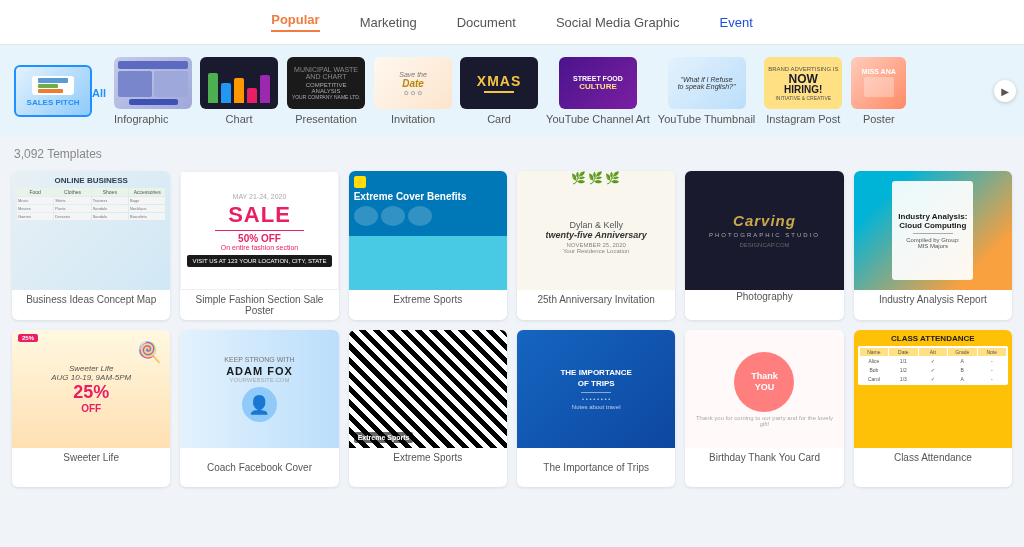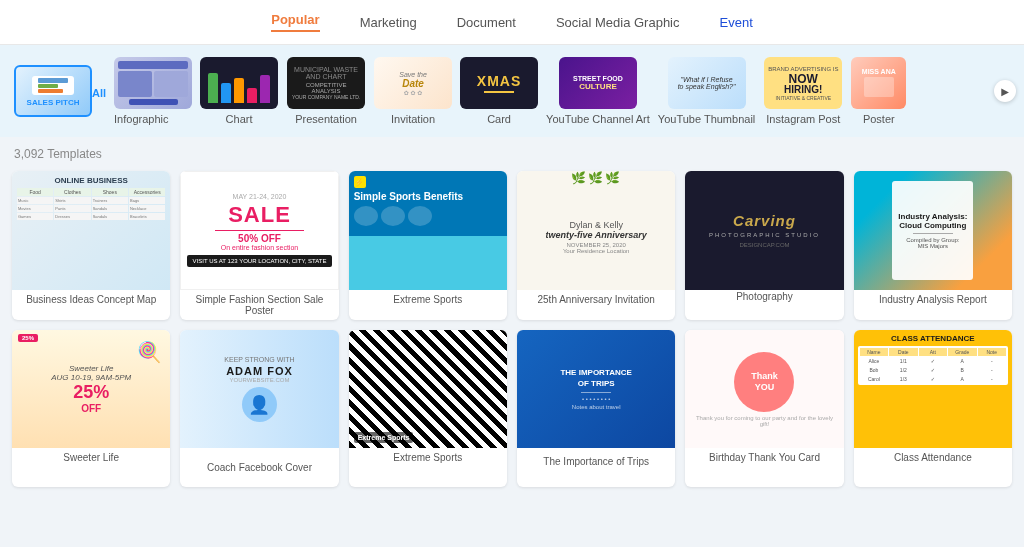--- a/index.html
+++ b/index.html
@@ -155,21 +155,21 @@
       </div>
     </div>
     <div style="font-size:10px; color:#555; padding:4px 6px; text-align:center;">Simple Fashion Section Sale Poster</div>
   </div>
 
   <div style="border-radius:6px; overflow:hidden; cursor:pointer; background:#fff; box-shadow:0 1px 3px rgba(0,0,0,0.1);">
     <div style="width:100%; aspect-ratio:4/3; background:linear-gradient(to bottom, #0077b6 55%, #48cae4 55%); display:flex; flex-direction:column; justify-content:flex-start; padding:5px;">
       <div style="display:flex; align-items:center; gap:3px; margin-bottom:3px;">
         <div style="width:12px; height:12px; background:#ffe000; border-radius:2px; display:flex; align-items:center; justify-content:center; font-size:8px; color:#1a1a1a;">⚡</div>
       </div>
-      <div style="font-size:10px; font-weight:900; color:white; line-height:1.2;">Simple Sports Benefits</div>
+      <div style="font-size:10px; font-weight:900; color:white; line-height:1.2;">Extreme Cover Benefits</div>
       <div style="margin-top:3px; display:flex; gap:3px;">
         <div style="width:24px; height:20px; background:rgba(255,255,255,0.2); border-radius:50%;"></div>
         <div style="width:24px; height:20px; background:rgba(255,255,255,0.2); border-radius:50%;"></div>
         <div style="width:24px; height:20px; background:rgba(255,255,255,0.2); border-radius:50%;"></div>
       </div>
     </div>
     <div style="font-size:10px; color:#555; padding:4px 6px; text-align:center;">Extreme Sports</div>
   </div>
 
   <div style="border-radius:6px; overflow:hidden; cursor:pointer; background:#fff; box-shadow:0 1px 3px rgba(0,0,0,0.1);">
@@ -246,21 +246,21 @@
     <div style="font-size:10px; color:#555; padding:4px 6px; text-align:center;">Extreme Sports</div>
   </div>
 
   <div style="border-radius:6px; overflow:hidden; cursor:pointer; background:#fff; box-shadow:0 1px 3px rgba(0,0,0,0.1);">
     <div style="width:100%; aspect-ratio:4/3; background:linear-gradient(135deg,#1565c0,#0d47a1); display:flex; flex-direction:column; align-items:center; justify-content:center; padding:5px;">
       <div style="font-size:8px; font-weight:bold; color:white; text-align:center; line-height:1.3;">THE IMPORTANCE<br>OF TRIPS</div>
       <div style="width:30px; height:1px; background:rgba(255,255,255,0.5); margin:3px 0;"></div>
       <div style="font-size:6px; color:rgba(255,255,255,0.7); text-align:center;">• • • • • • • •</div>
       <div style="font-size:6px; color:rgba(255,255,255,0.7); text-align:center; margin-top:2px;">Notes about travel</div>
     </div>
-    <div style="font-size:10px; color:#555; padding:8px 6px; text-align:center;">The Importance of Trips</div>
+    <div style="font-size:10px; color:#555; padding:14px 6px; text-align:center;">The Importance of Trips</div>
   </div>
 
   <div style="border-radius:6px; overflow:hidden; cursor:pointer; background:#fff; box-shadow:0 1px 3px rgba(0,0,0,0.1);">
     <div style="width:100%; aspect-ratio:4/3; background:#fff9f9; display:flex; flex-direction:column; align-items:center; justify-content:center; padding:5px;">
       <div style="width:60px; height:60px; border-radius:50%; background:#ff7f7f; display:flex; align-items:center; justify-content:center;">
         <div style="font-size:9px; font-weight:bold; color:white; text-align:center; line-height:1.2;">Thank<br>YOU</div>
       </div>
       <div style="font-size:6px; color:#aaa; text-align:center; margin-top:3px;">Thank you for coming to our party and for the lovely gift!</div>
     </div>
     <div style="font-size:10px; color:#555; padding:4px 6px; text-align:center;">Birthday Thank You Card</div>

